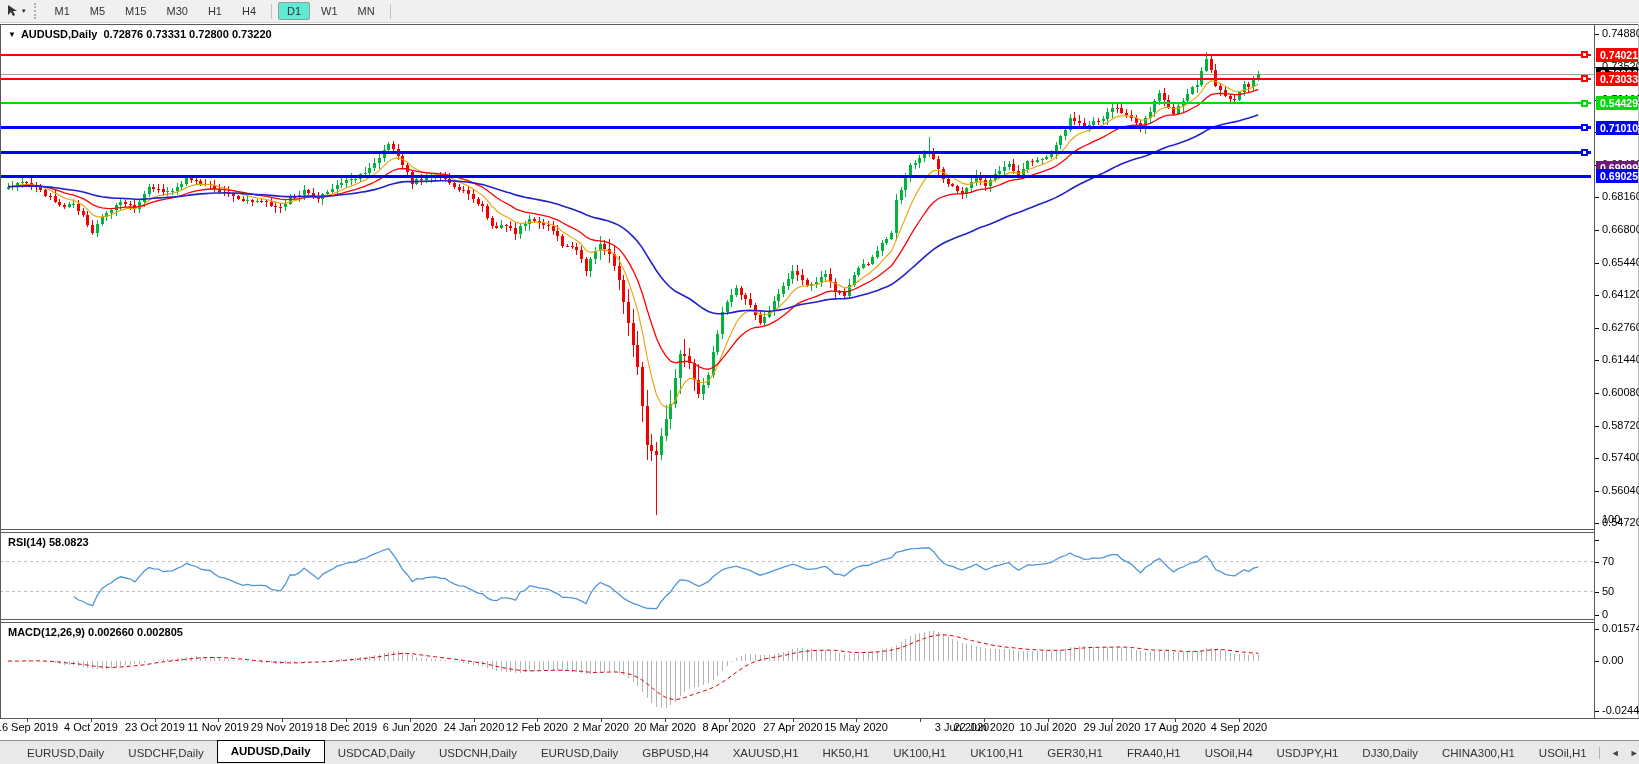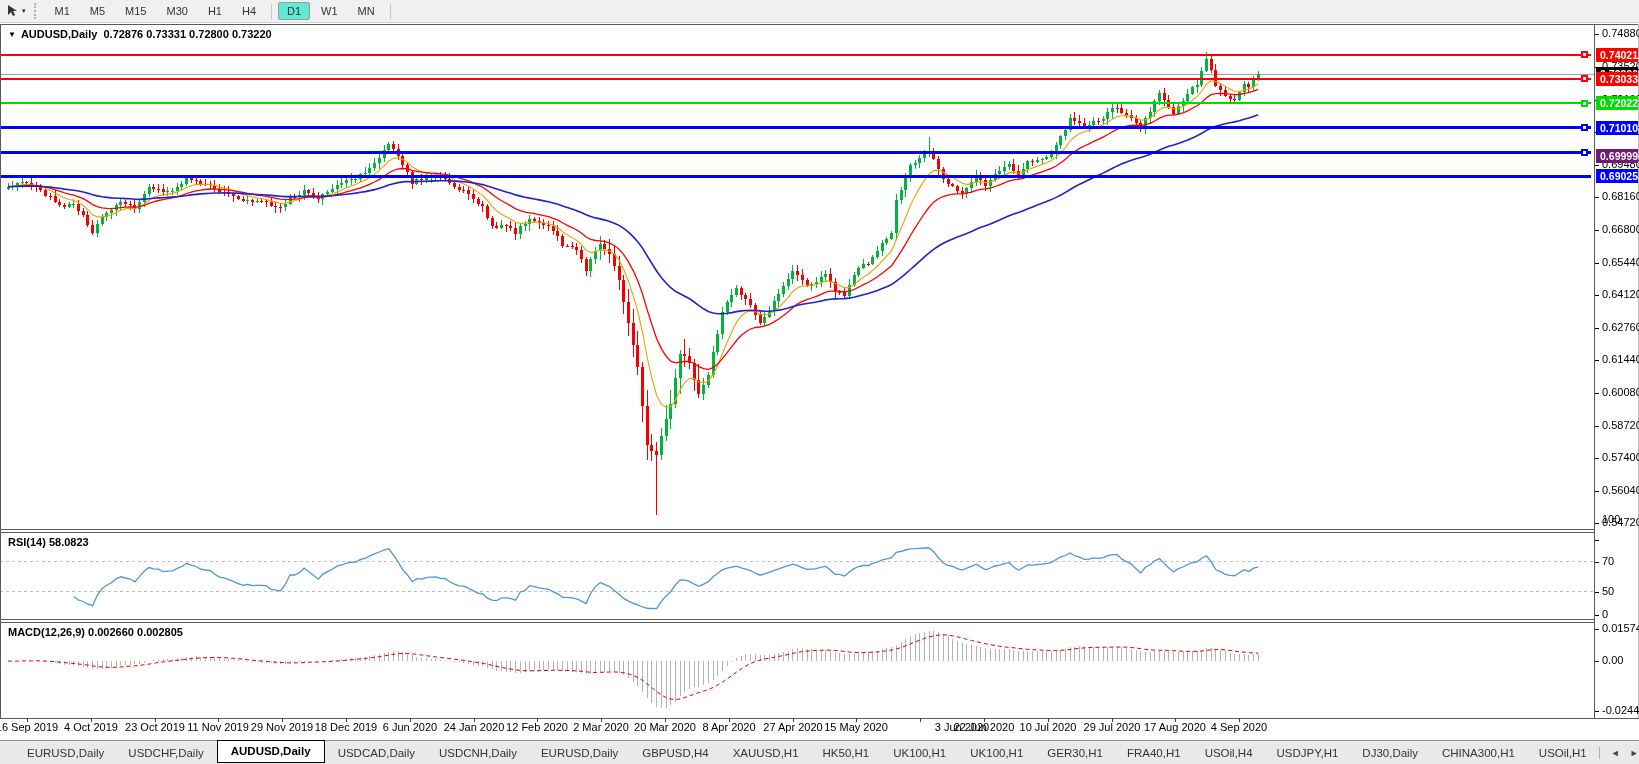--- a/index.html
+++ b/index.html
@@ -965,23 +965,23 @@
       <div class="ax-lab" style="top:608px">0</div>
       <div class="ax-tick" style="top:629px"></div>
       <div class="ax-lab" style="top:622px">0.015741</div>
       <div class="ax-tick" style="top:661px"></div>
       <div class="ax-lab" style="top:654px">0.00</div>
       <div class="ax-tick" style="top:711px"></div>
       <div class="ax-lab" style="top:704px">-0.024412</div>
       <div class="px-box" style="top:67px;background:#000000">0.73220</div>
       <div class="px-box" style="top:48px;background:#FF0000">0.74021</div>
       <div class="px-box" style="top:72px;background:#FF0000">0.73033</div>
-      <div class="px-box" style="top:96px;background:#00DC00">0.72022</div>
+      <div class="px-box" style="top:96px;background:#00DC00">0.54429</div>
       <div class="px-box" style="top:121px;background:#0000FF">0.71010</div>
-      <div class="px-box" style="top:149px;background:#701a75">0.69999</div>
+      <div class="px-box" style="top:161px;background:#701a75">0.69999</div>
       <div class="px-box" style="top:169px;background:#0000FF">0.69025</div>
     </div>
 
   <div id="date-axis">
       <div class="date-tick" style="left:27px"></div>
        <div class="date-lab" style="left:27px">16 Sep 2019</div>
       <div class="date-tick" style="left:91px"></div>
        <div class="date-lab" style="left:91px">4 Oct 2019</div>
       <div class="date-tick" style="left:155px"></div>
        <div class="date-lab" style="left:155px">23 Oct 2019</div>

